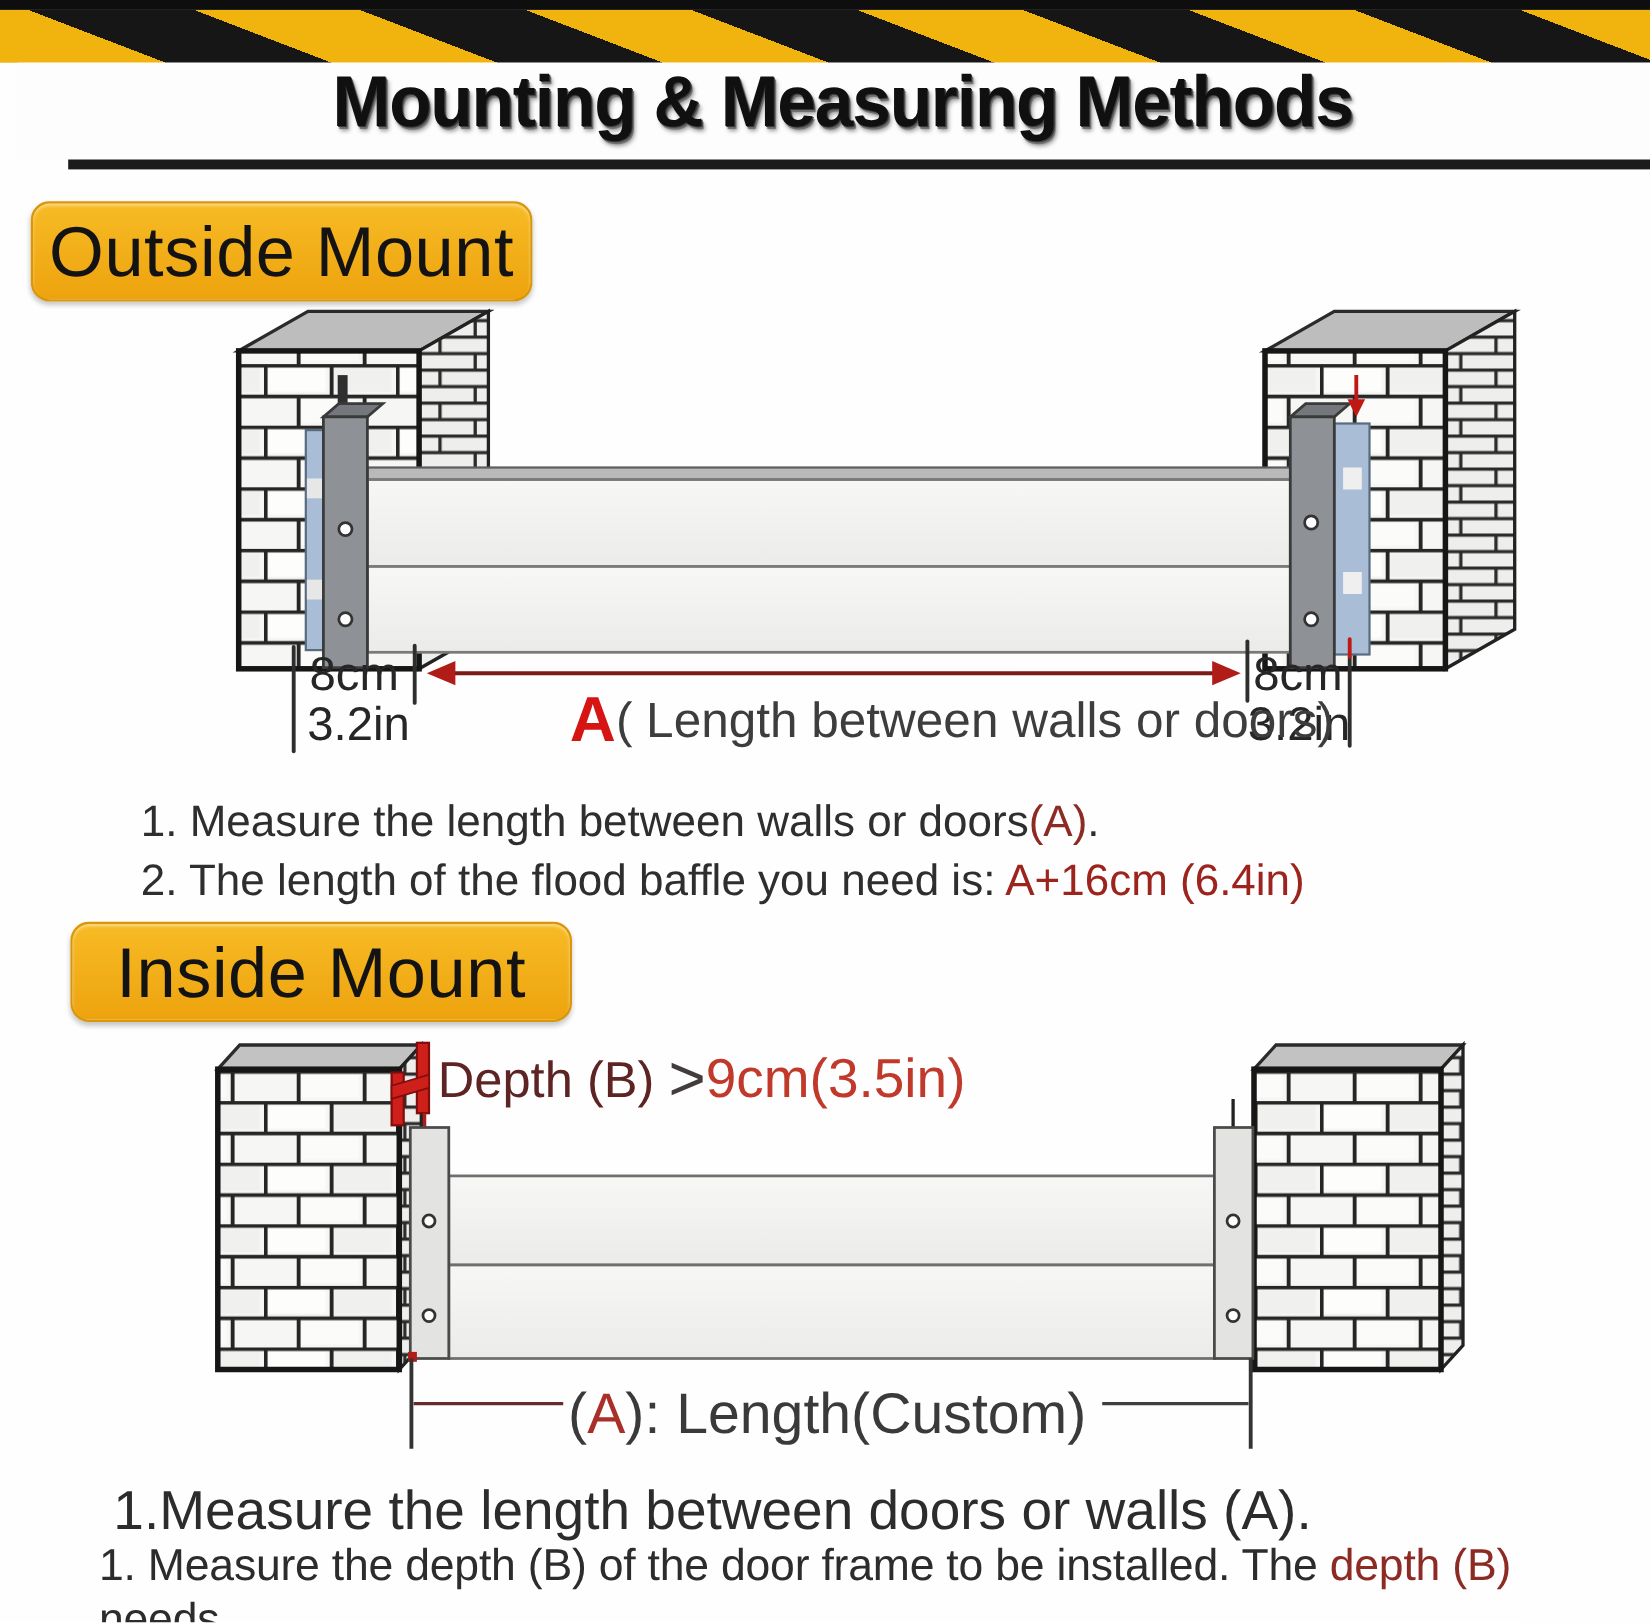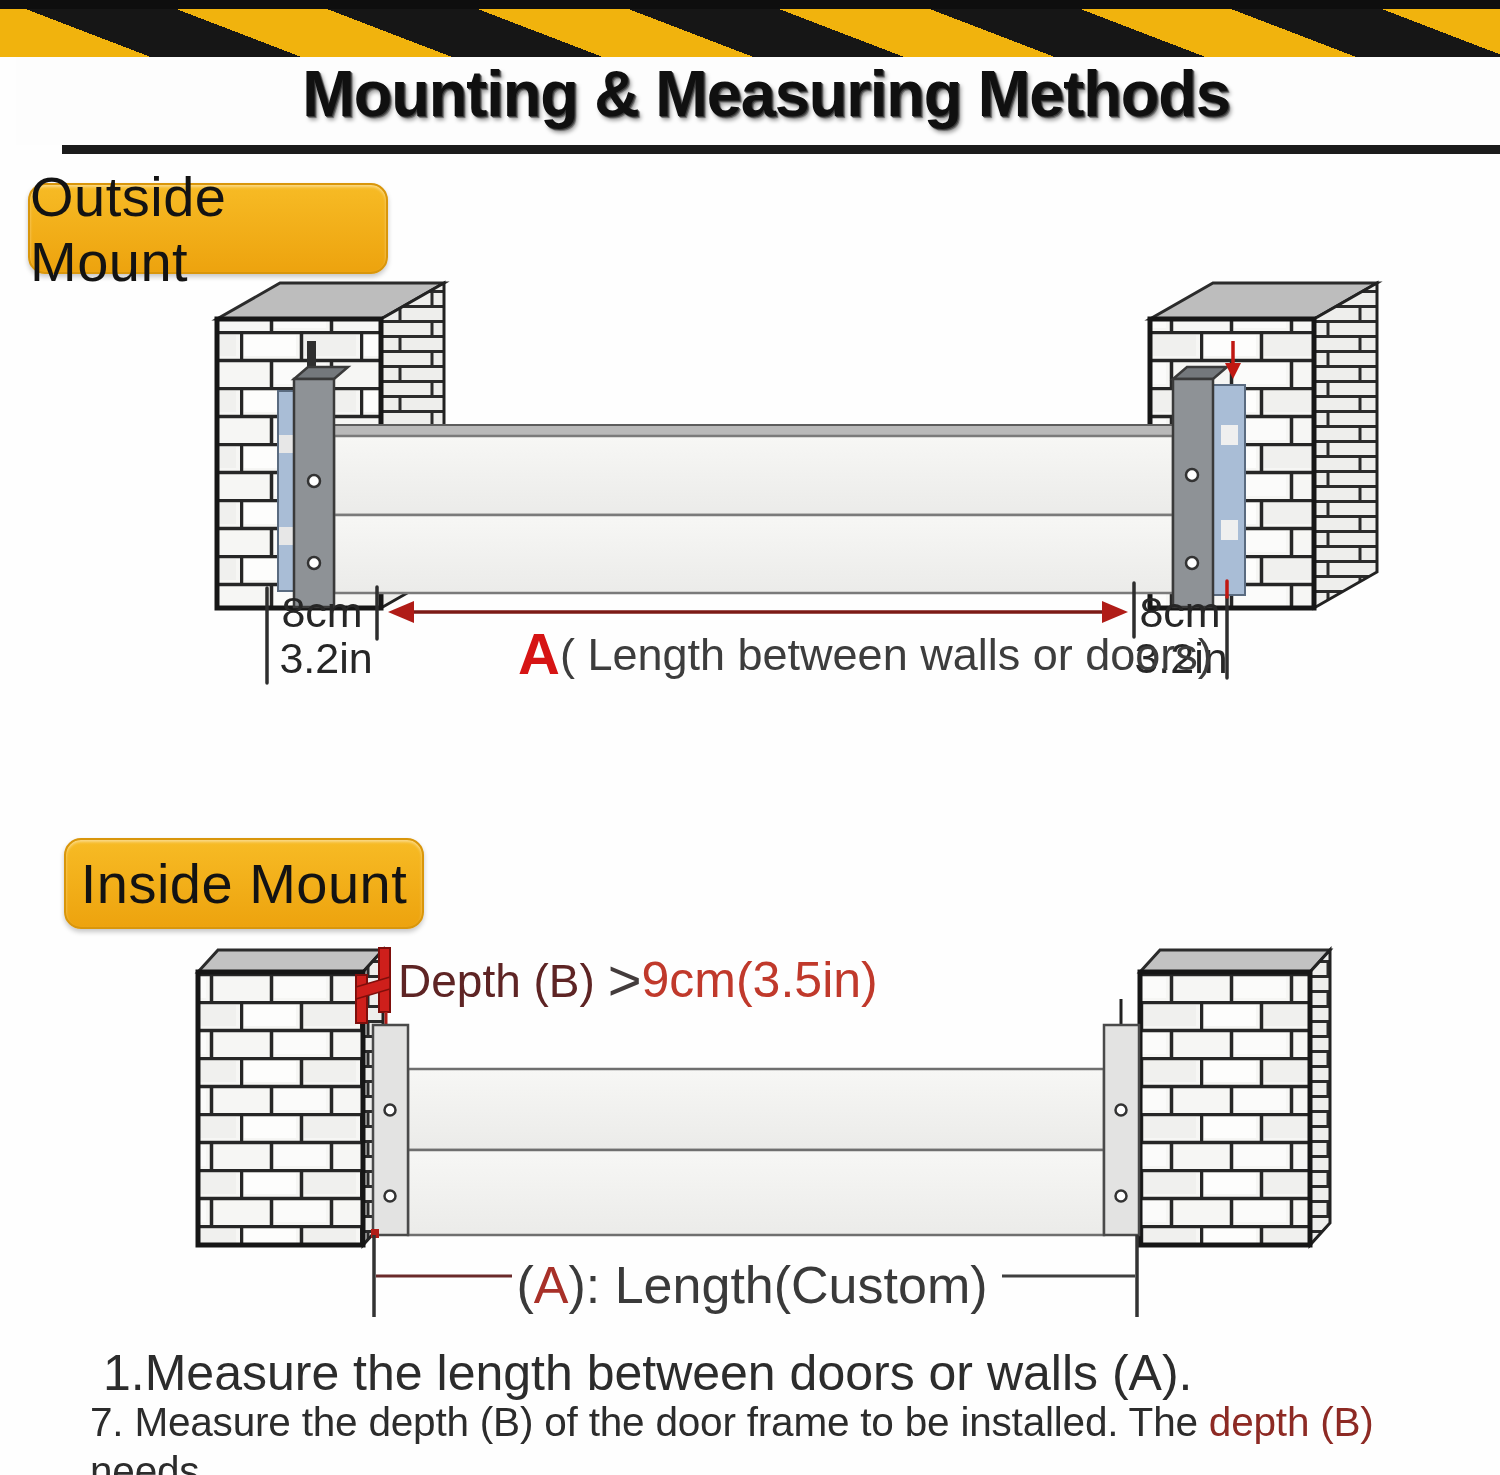--- a/index.html
+++ b/index.html
@@ -11,25 +11,25 @@
     background:repeating-linear-gradient(21deg,#f1b30d 0 54px,#161616 54px 108px);
     border-top:9px solid #0e0e0e;box-sizing:border-box;}
   .title-band{position:absolute;top:57px;left:16px;width:1500px;height:88px;background:#fdfdfd;
     display:flex;align-items:flex-start;justify-content:center;}
   .page-title{font-size:63px;font-weight:900;color:#101010;letter-spacing:-1px;
     text-shadow:1px 1px 0 #3a3a3a,2px 2px 1px #6b6b6b,3px 4px 4px rgba(0,0,0,.38);
     transform:scaleY(1.04);white-space:nowrap;}
   .header-rule{position:absolute;top:145px;left:62px;width:1438px;height:9px;background:#1b1b1b;}
 
   
-  .badge{position:absolute;left:28px;width:360px;height:91px;border-radius:17px;
+  .badge{position:absolute;left:28px;width:456px;height:91px;border-radius:17px;
     background:linear-gradient(#f7bb25,#eda30e);border:2px solid #d9960b;box-sizing:border-box;
     box-shadow:0 3px 5px rgba(0,0,0,.22), inset 0 2px 3px rgba(255,255,255,.45);
     display:flex;align-items:center;justify-content:center;
-    font-size:56px;color:#131313;letter-spacing:.5px;}
+    font-size:64px;color:#131313;letter-spacing:.5px;}
   #badge-outside{top:183px;}
   #badge-inside{top:838px;margin-left:36px;}
 
   
   .diagram{position:absolute;left:0;width:1500px;}
   #diagram-outside{top:275px;height:430px;}
   #diagram-inside{top:945px;height:400px;}
   svg text{font-family:"Liberation Sans", sans-serif;}
 
   
@@ -135,20 +135,24 @@
       <text x="326" y="398" font-size="43" fill="#262626" text-anchor="middle" stroke="none">3.2in</text>
       <text x="1180" y="352" font-size="43" fill="#262626" text-anchor="middle" stroke="none">8cm</text>
       <text x="1181" y="398" font-size="43" fill="#262626" text-anchor="middle" stroke="none">3.2in</text>
 
       <text x="518" y="399" stroke="none">
         <tspan font-size="58" font-weight="900" fill="#d61414">A</tspan><tspan font-size="45" fill="#3d3d3d" dy="-4">( Length between walls or doors)</tspan>
       </text>
     </g>
   </svg>
 
+  <div class="steps" id="steps-outside">
+    <div><span>1. Measure the length between walls or doors</span><span class="accent">(A)</span><span>.</span></div>
+    <div><span>2. The length of the flood baffle you need is: </span><span class="accent-strong">A+16cm (6.4in)</span></div>
+  </div>
 
   <div class="badge" id="badge-inside">
     <span>Inside Mount</span>
   </div>
 
   <svg class="diagram" id="diagram-inside" viewBox="0 0 1500 400">
 
     <g>
       <polygon points="198,27 363,27 383,5 218,5" fill="#c2c2c2" stroke="#2b2b2b" stroke-width="3"></polygon>
       <polygon points="363,27 383,5 383,278 363,300" fill="url(#brickSide)" stroke="#222" stroke-width="3"></polygon>
@@ -198,17 +202,17 @@
       <line x1="1002" y1="331" x2="1135" y2="331" stroke="#3f3f3f" stroke-width="3"></line>
       <text x="752" y="358" font-size="52" text-anchor="middle" stroke="none">
         <tspan fill="#3a3a3a">(</tspan><tspan fill="#a83028">A</tspan><tspan fill="#3a3a3a">): Length(Custom)</tspan>
       </text>
     </g>
   </svg>
 
   <div id="step-in-1">
     <span>1.Measure the length between doors or walls (A).</span>
   </div>
-  <div id="step-in-2"><span>7. Measure the depth (B) of the door frame to be installed. The </span><span class="accent">depth (B)</span><span> needs</span><br>
+  <div id="step-in-2"><span>1. Measure the depth (B) of the door frame to be installed. The </span><span class="accent">depth (B)</span><span> needs</span><br>
     
   </div>
 
 </div>
 
 </body></html>

